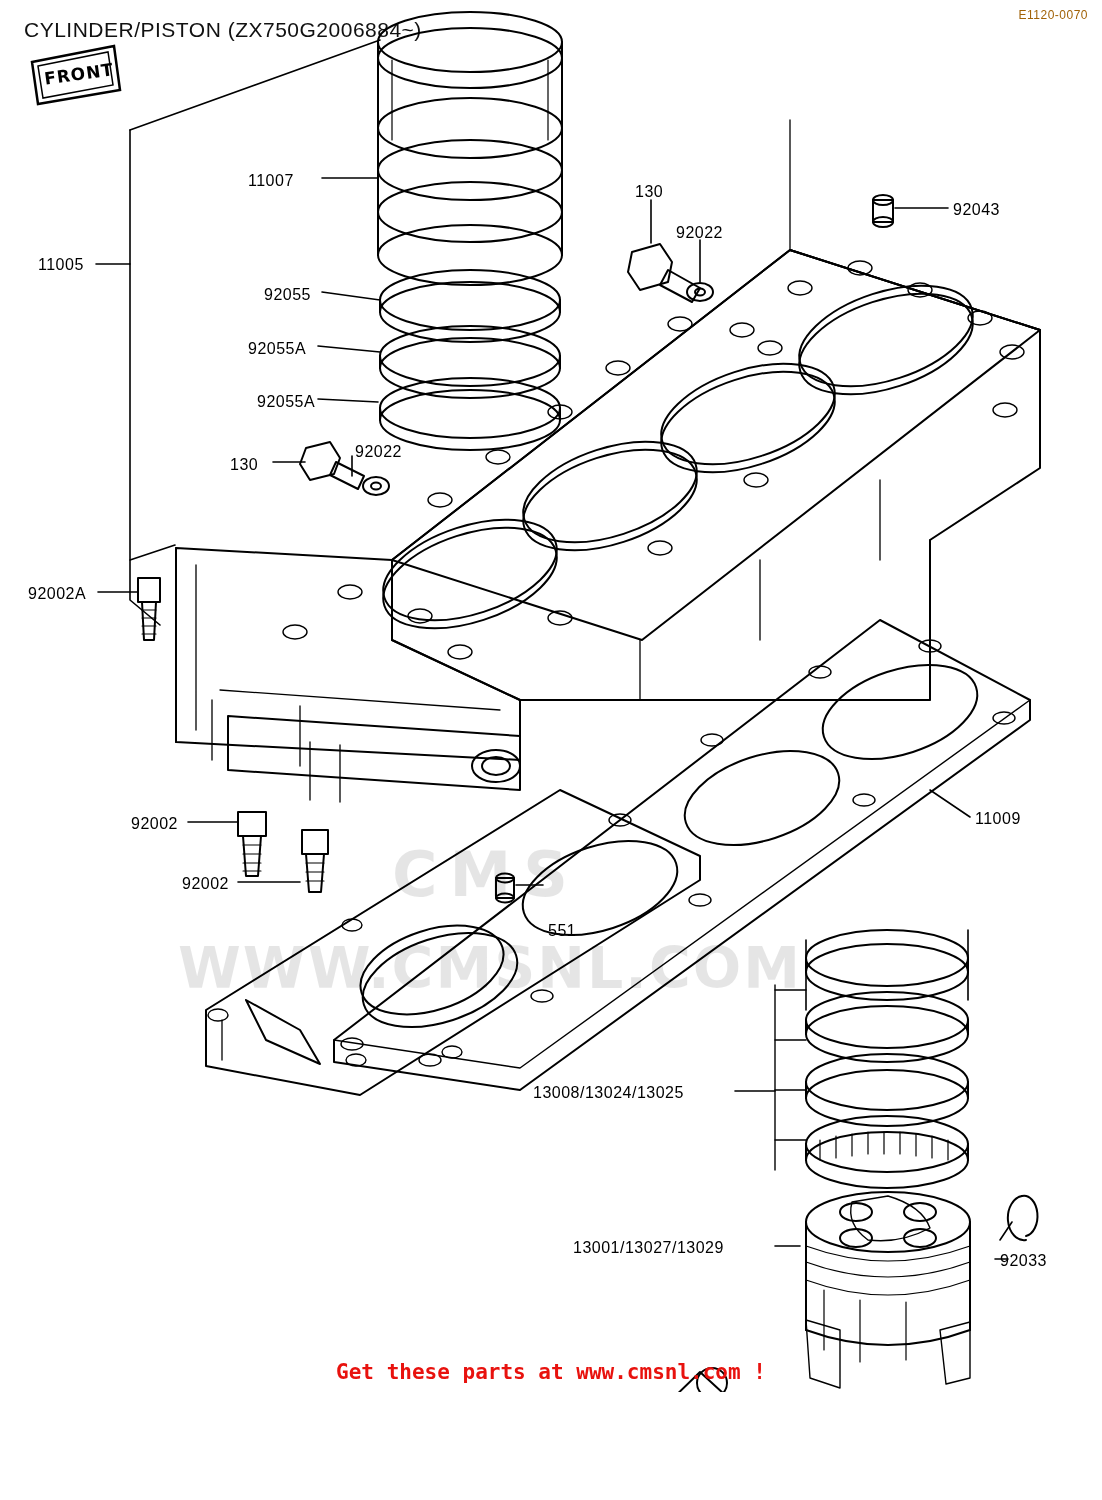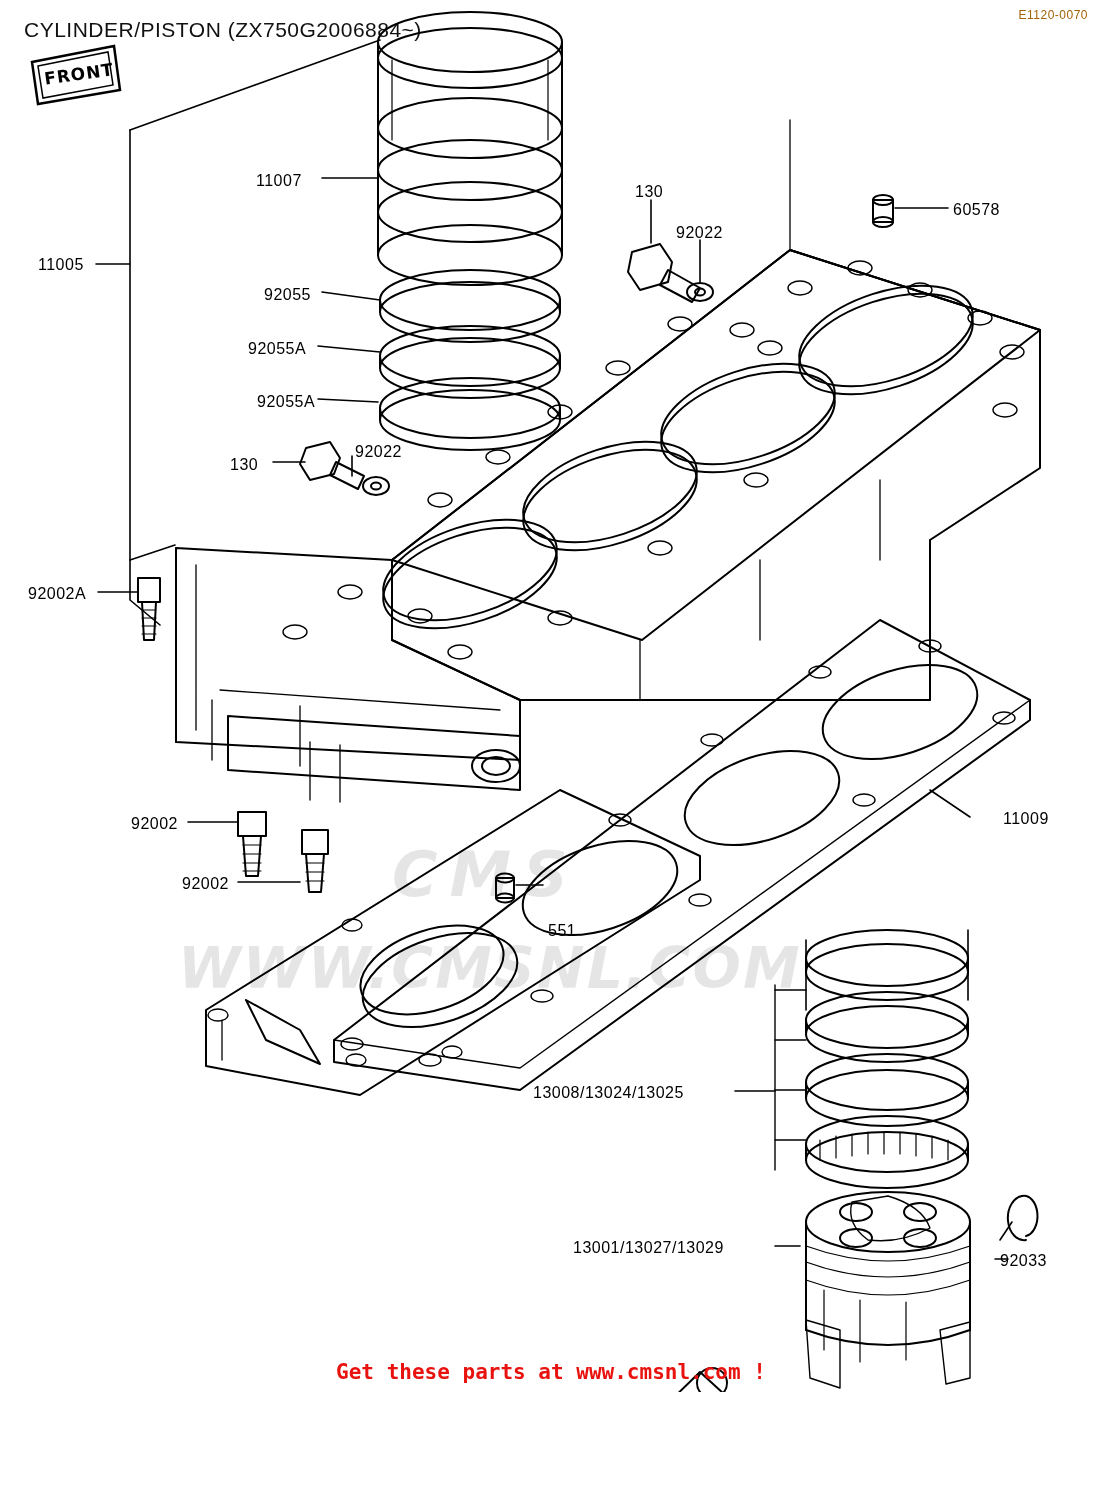--- a/index.html
+++ b/index.html
@@ -78,21 +78,20 @@
     width: 1102px;
     height: 1500px;
   }
   .wm {
     position: absolute;
     color: rgba(0,0,0,0.10);
     font-family: "DejaVu Sans", sans-serif;
     font-weight: bold;
     white-space: nowrap;
     pointer-events: none;
-    font-style: italic;
   }
   .wm-main {
     left: 178px;
     top: 935px;
     font-size: 57px;
     letter-spacing: 2px;
   }
   .wm-cms {
     left: 392px;
     top: 838px;
@@ -386,34 +385,34 @@
       </g>
 
     </g>
   </svg>
 
   <div class="wm wm-cms">CMS</div>
   <div class="wm wm-main">WWW.CMSNL.COM</div>
 
   <div id="callouts">
       <div class="label" style="left: 38px; top: 256px;">11005</div>
-      <div class="label" style="left: 256px; top: 172px; text-align: right;">11007</div>
+      <div class="label" style="left: 248px; top: 172px; text-align: right;">11007</div>
       <div class="label" style="left: 264px; top: 286px; text-align: right;">92055</div>
       <div class="label" style="left: 248px; top: 340px;">92055A</div>
       <div class="label" style="left: 257px; top: 393px;">92055A</div>
       <div class="label" style="left: 635px; top: 183px;">130</div>
       <div class="label" style="left: 676px; top: 224px;">92022</div>
-      <div class="label" style="left: 953px; top: 201px;">60578</div>
+      <div class="label" style="left: 953px; top: 201px;">92043</div>
       <div class="label" style="left: 230px; top: 456px;">130</div>
       <div class="label" style="left: 355px; top: 443px;">92022</div>
       <div class="label" style="left: 28px; top: 585px;">92002A</div>
       <div class="label" style="left: 131px; top: 815px;">92002</div>
       <div class="label" style="left: 182px; top: 875px;">92002</div>
       <div class="label" style="left: 548px; top: 878px; margin-top: 44px;">551</div>
-      <div class="label" style="left: 975px; top: 810px; margin-left: 28px;">11009</div>
+      <div class="label" style="left: 975px; top: 810px;">11009</div>
       <div class="label" style="left: 533px; top: 1084px;">13008/13024/13025</div>
       <div class="label" style="left: 573px; top: 1239px;">13001/13027/13029</div>
       <div class="label" style="left: 1000px; top: 1252px;">92033</div>
       <div class="label" style="left: 530px; top: 1408px;">92033</div>
       <div class="label" style="left: 662px; top: 1482px; text-align: center;">13002</div>
     </div>
 
   <div class="footer">Get these parts at www.cmsnl.com !</div>
 </div>
 

